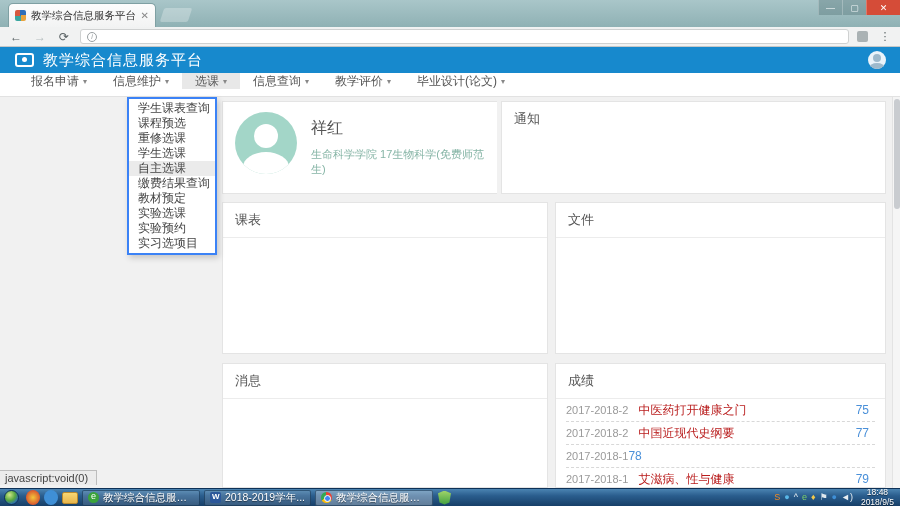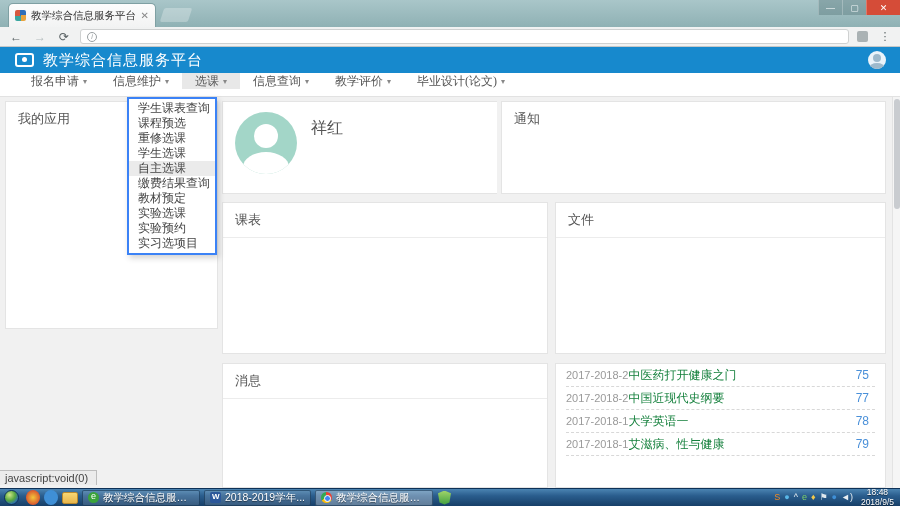--- a/index.html
+++ b/index.html
@@ -43,21 +43,21 @@
   .logo::after { content:""; position:absolute; left:5px; top:2px; width:5px; height:5px; background:#fff; border-radius:50%; }
   .app-title { color:#fff; font-size:15px; margin-left:9px; letter-spacing:1px; }
   .header-avatar { position:absolute; right:14px; top:4px; width:18px; height:18px; border-radius:50%;
     background:#eaf3fa; overflow:hidden; }
   .header-avatar::before { content:""; position:absolute; left:5px; top:3px; width:8px; height:8px; border-radius:50%; background:#9db9cc; }
   .header-avatar::after { content:""; position:absolute; left:1px; top:12px; width:16px; height:10px; border-radius:50%; background:#9db9cc; }
 
   
   .menubar { position:absolute; top:73px; left:0; width:900px; height:24px; background:#fff;
     border-bottom:1px solid #e2e2e2; }
-  .menubar .row { display:flex; height:16px; padding-left:18px;font-family:Liberation Serif, serif; }
+  .menubar .row { display:flex; height:16px; padding-left:18px; }
   .menu-item { display:flex; align-items:center; padding:0 13px; font-size:12px; color:#555; cursor:default; }
   .menu-item.active { background:#e8e8e8; }
   .caret { font-size:8px; color:#888; margin-left:4px; }
 
   
   .dropdown { position:absolute; top:97px; left:127px; width:90px; background:#fff;
     border:2px solid #3b82f6; box-shadow:2px 3px 6px rgba(0,0,0,.18); z-index:40; padding:2px 0; }
   .dd-item { font-size:12px; color:#444; line-height:15px; padding:0 9px; white-space:nowrap; cursor:default; }
   .dd-item.hover { background:#ebebeb; }
 
@@ -78,21 +78,21 @@
   .profile-avatar { width:62px; height:62px; border-radius:50%; background:#a3d6c8; position:relative; overflow:hidden; flex:none; }
   .profile-avatar::before { content:""; position:absolute; left:19px; top:12px; width:24px; height:24px; border-radius:50%; background:#fff; }
   .profile-avatar::after { content:""; position:absolute; left:8px; top:40px; width:46px; height:30px; border-radius:50%; background:#fff; }
   .profile-text { margin-left:14px; padding-top:6px; }
   .profile-name { font-size:16px; color:#555; }
   .profile-sub { font-size:11px; color:#86b5a6; margin-top:8px; }
 
   .grade-row { display:flex; align-items:center; height:23px; margin:0 10px;
     border-bottom:1px dashed #d8d8d8; font-size:12px; }
   .g-term { color:#9a9a9a; font-size:11px; flex:none; }
-  .g-course { color:#15803d; flex:1; white-space:nowrap; overflow:hidden; text-overflow:ellipsis; }
+  .g-course { color:#b91c1c; margin-left:10px; flex:1; white-space:nowrap; overflow:hidden; text-overflow:ellipsis; }
   .g-score { color:#4a90d9; flex:none; margin-right:6px; }
 
   .scrollbar { position:absolute; top:97px; right:0; width:8px; height:391px; background:#f5f5f5; border-left:1px solid #e3e3e3; }
   .scroll-thumb { position:absolute; top:2px; left:1px; width:6px; height:110px; background:#c9ccd0; border-radius:3px; }
 
   .status-bubble { position:absolute; top:470px; left:0; height:15px; background:#ececec;
     border:1px solid #bdbdbd; border-left:none; border-bottom:none; font-size:11px; color:#444;
     padding:1px 8px 0 5px; z-index:50; }
 
   
@@ -202,29 +202,27 @@
       <div class="dd-item hover">自主选课</div>
       <div class="dd-item">缴费结果查询</div>
       <div class="dd-item">教材预定</div>
       <div class="dd-item">实验选课</div>
       <div class="dd-item">实验预约</div>
       <div class="dd-item">实习选项目</div>
     </div>
 
   <div class="content">
 
-    <div class="card" id="card-myapps">
-      <div class="card-head">我的应用</div>
-    </div>
 
     <div class="card" id="card-profile">
       <div class="profile-wrap">
         <div class="profile-avatar"></div>
         <div class="profile-text">
           <div class="profile-name">祥红</div>
+          <div class="profile-sub">生命科学学院 17生物科学(免费师范生)</div>
         </div>
       </div>
     </div>
 
     <div class="card" id="card-timetable">
       <div class="card-head">课表</div>
     </div>
 
     <div class="card" id="card-notice">
       <div class="card-head">通知</div>
@@ -232,35 +230,35 @@
 
     <div class="card" id="card-files">
       <div class="card-head">文件</div>
     </div>
 
     <div class="card" id="card-messages">
       <div class="card-head">消息</div>
     </div>
 
     <div class="card" id="card-grades">
+      <div class="card-head">成绩</div>
       <div>
 
       <div class="grade-row">
             <span class="g-term">2017-2018-2</span>
             <span class="g-course">中医药打开健康之门</span>
             <span class="g-score">75</span>
           </div>
           <div class="grade-row">
             <span class="g-term">2017-2018-2</span>
             <span class="g-course">中国近现代史纲要</span>
             <span class="g-score">77</span>
           </div>
           <div class="grade-row">
             <span class="g-term">2017-2018-1</span>
-            <span class="g-course">大学英语一</span>
             <span class="g-score">78</span>
           </div>
           <div class="grade-row">
             <span class="g-term">2017-2018-1</span>
             <span class="g-course">艾滋病、性与健康</span>
             <span class="g-score">79</span>
           </div>
         </div>
     </div>
 

